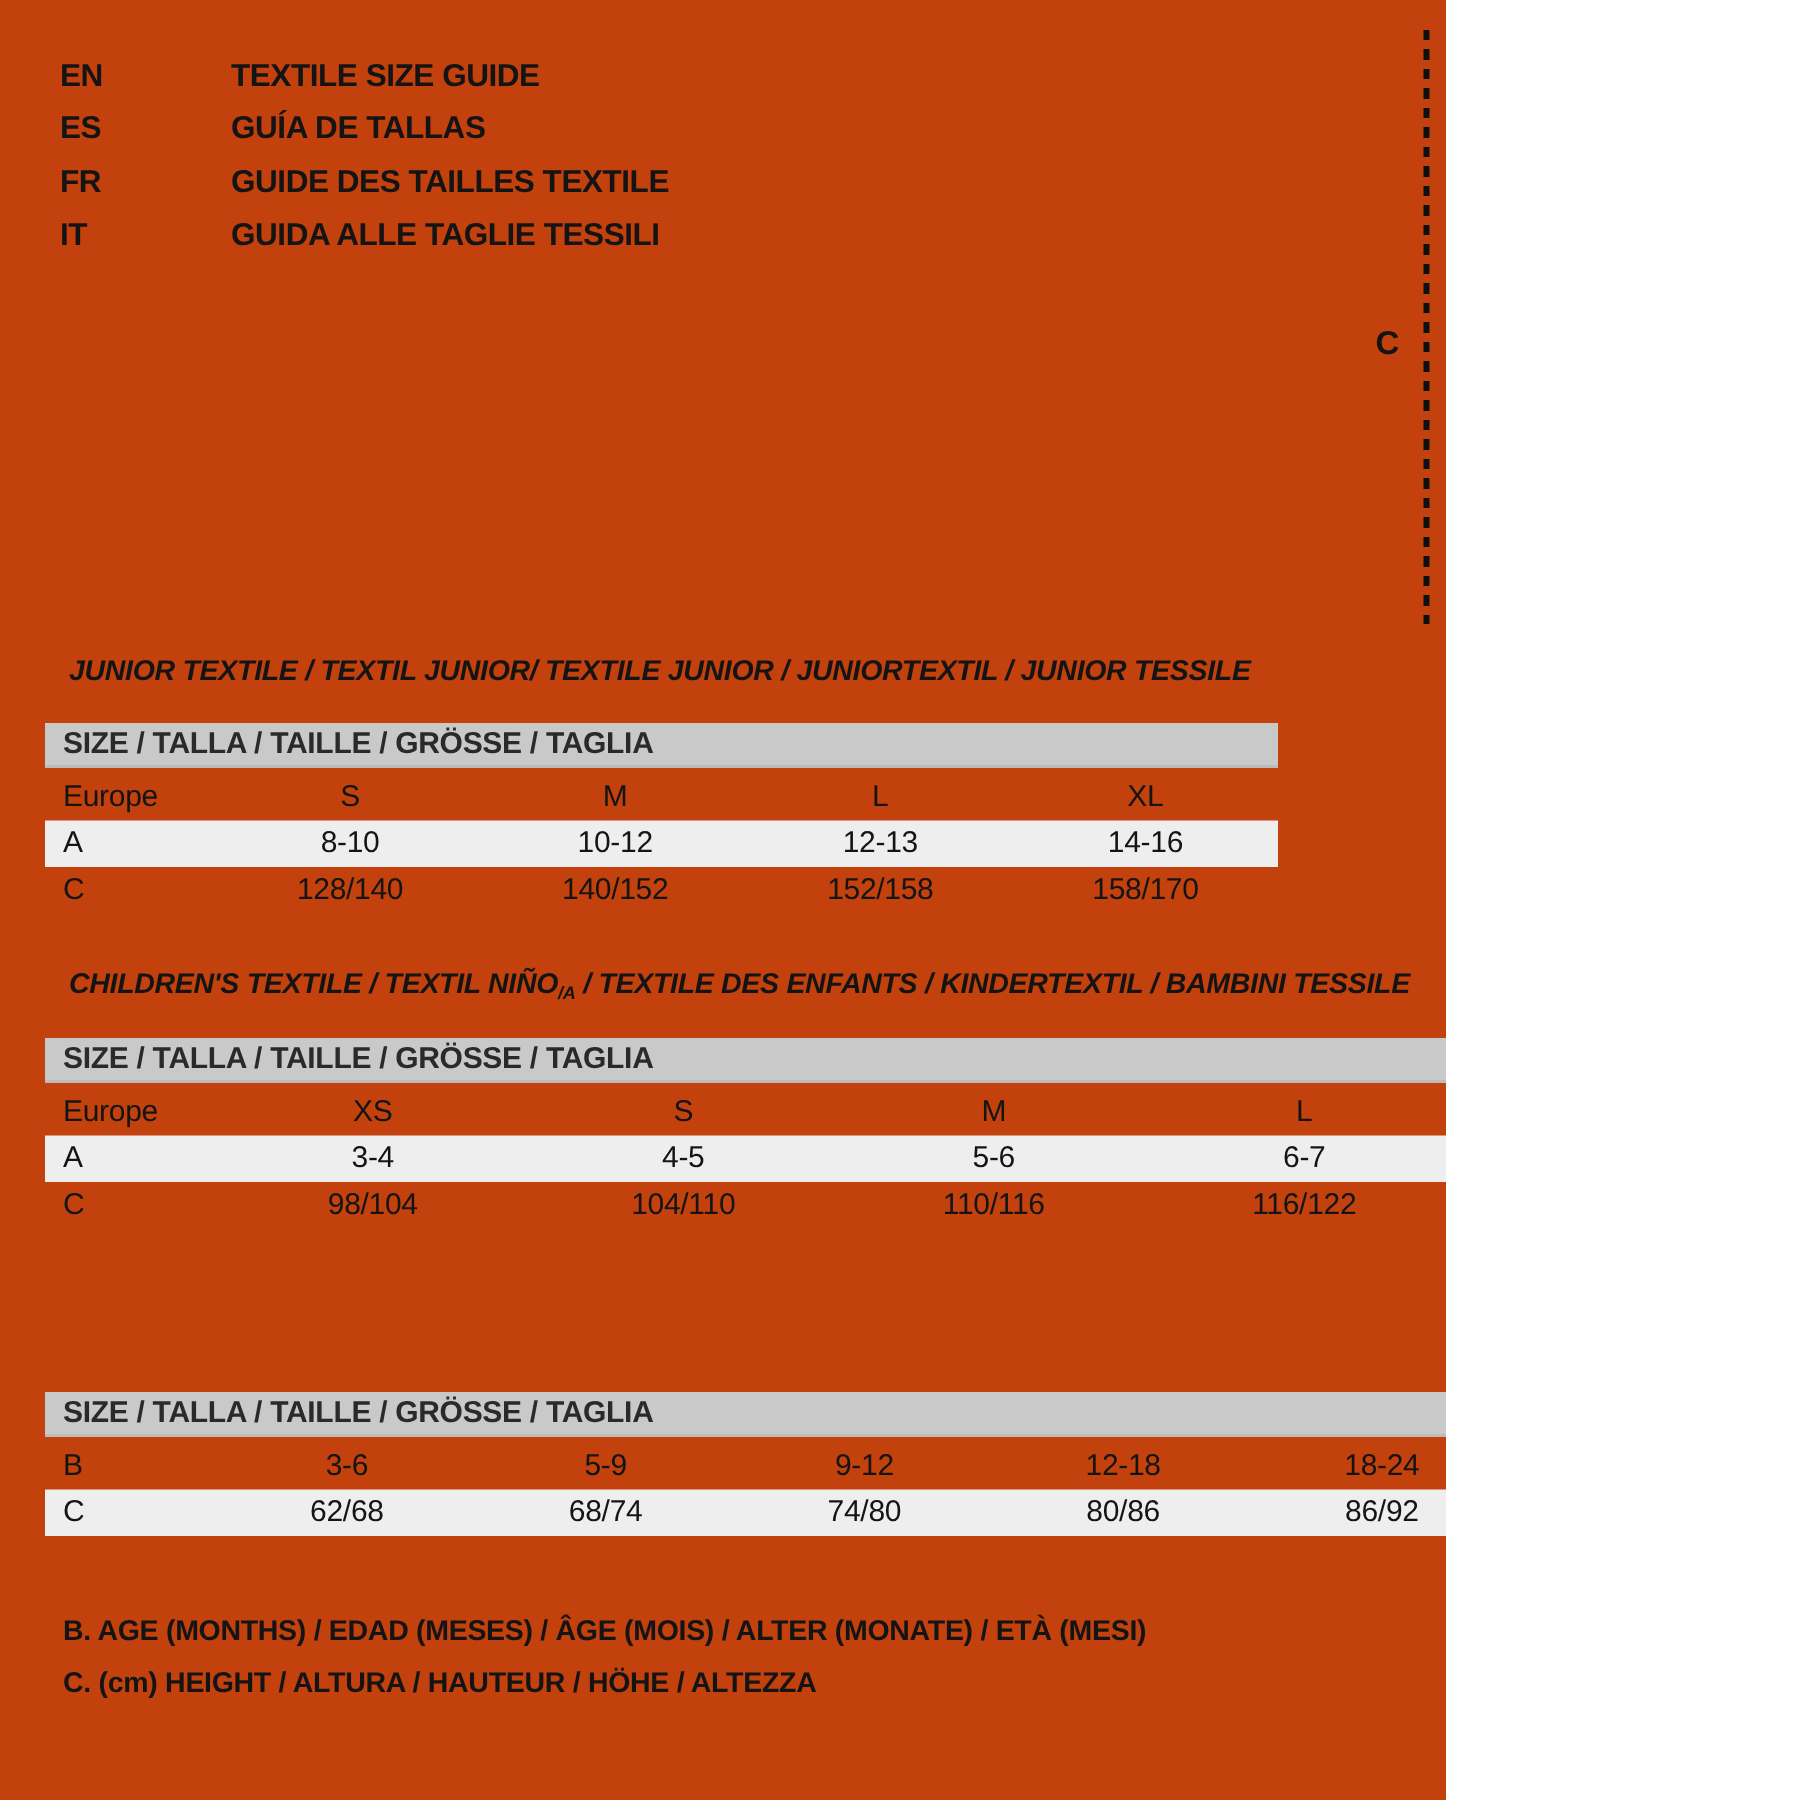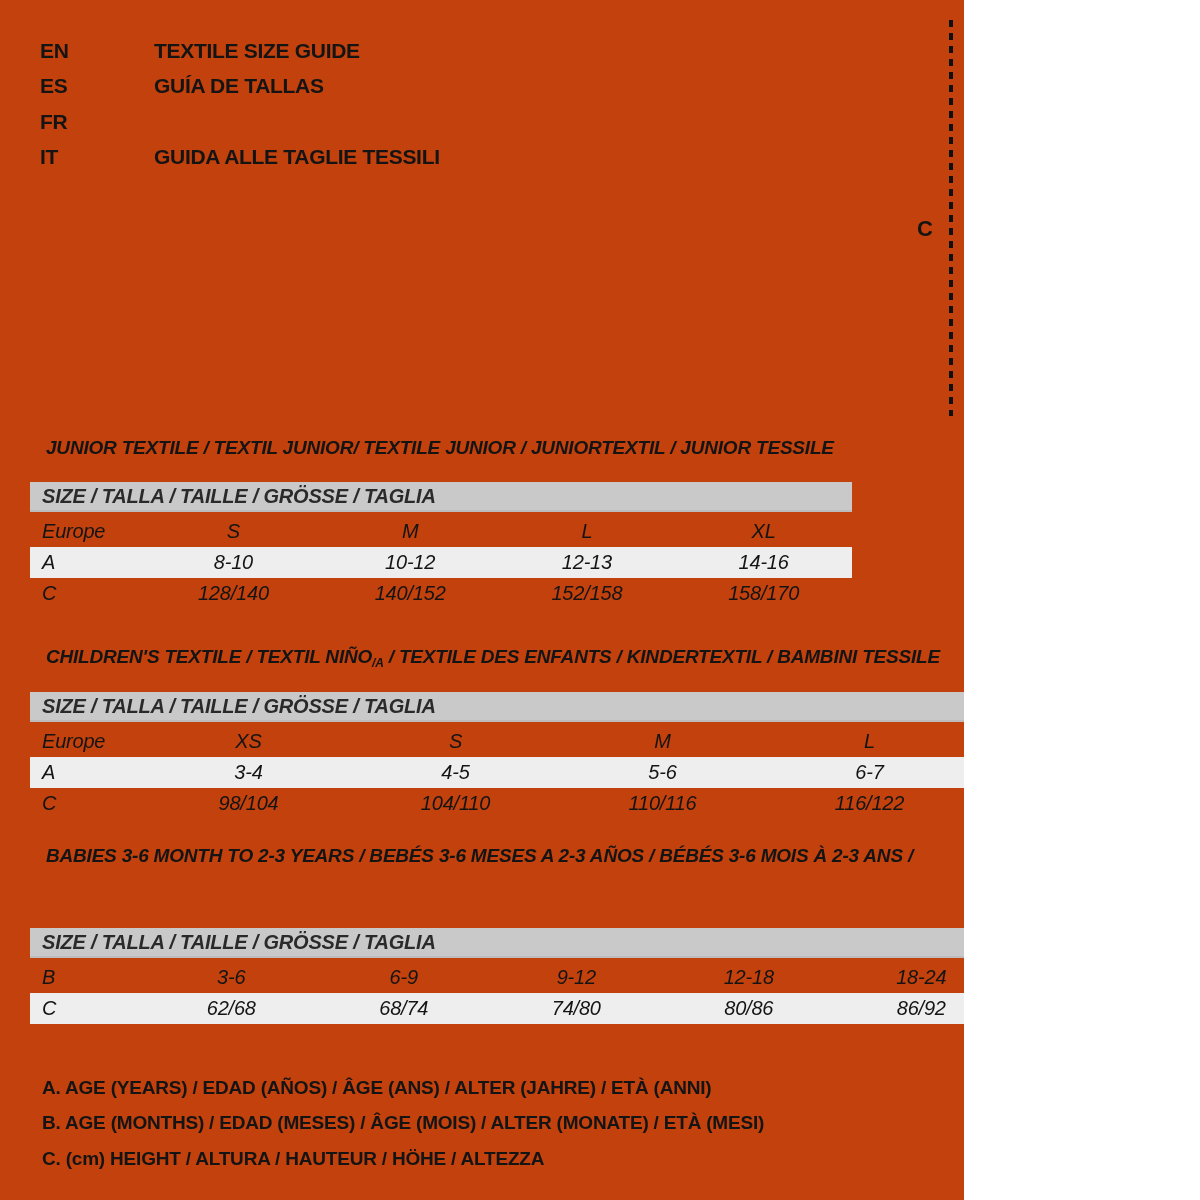--- a/index.html
+++ b/index.html
@@ -23,21 +23,21 @@
     position:absolute; left:54px; top:20px; width:4px; height:396px;
     background:repeating-linear-gradient(to bottom, #101010 0 7px, transparent 7px 13px);
   }
   .silhouette { position:absolute; left:71px; top:16px; }
 
   
   .sec-title { position:absolute; left:46px; font-size:19px; font-weight:700; letter-spacing:-0.2px; white-space:nowrap;font-style:italic; }
   .sec-title sub { font-size:12px; font-weight:700; vertical-align:-4px; }
 
   
-  .stable { position:absolute; left:30px;font-style:italic; }
+  .stable { position:absolute; left:30px; }
   .size-bar {
     height:30px; background:#c9c9c9; border-bottom:2px solid #bcbcbc;
     display:flex; align-items:center; padding-left:12px; box-sizing:border-box;
     font-size:20px; font-weight:700; letter-spacing:-0.2px; color:#2a2a2a;
   }
   .rows { margin-top:4px; }
   .trow { display:grid; align-items:center; height:31px; font-size:20px; letter-spacing:-0.2px; }
   .trow.stripe { background:#eeeeee; }
   .cols4 { grid-template-columns:115px repeat(4,1fr); }
   .cols5 { grid-template-columns:115px repeat(5,1fr); }
@@ -60,20 +60,21 @@
     <div class="lang-row">
       <span class="lang-code">EN</span>
       <span class="lang-label">TEXTILE SIZE GUIDE</span>
     </div>
     <div class="lang-row">
       <span class="lang-code">ES</span>
       <span class="lang-label">GUÍA DE TALLAS</span>
     </div>
     <div class="lang-row">
       <span class="lang-code">FR</span>
+      <span class="lang-label">GUIDE DES TAILLES TEXTILE</span>
     </div>
     <div class="lang-row">
       <span class="lang-code">IT</span>
       <span class="lang-label">GUIDA ALLE TAGLIE TESSILI</span>
     </div>
   </div>
 
   <div class="figure">
     <span class="c-label">C</span>
     <div class="dash-line"></div>
@@ -148,44 +149,42 @@
         <span class="lbl">C</span>
         <span class="val">98/104</span>
         <span class="val">104/110</span>
         <span class="val">110/116</span>
         <span class="val">116/122</span>
         <span class="val">122/128</span>
       </div>
     </div>
   </div>
 
-  <div class="sec-title" style="top:845px;">BABIES 3-6 MONTH TO 2-3 YEARS / BEBÉS 3-6 MESES A 2-3 AÑOS / BÉBÉS 3-6 MOIS À 2-3 ANS /</div>
   <div class="stable w-full" style="top:928px;">
     <div class="size-bar">SIZE / TALLA / TAILLE / GRÖSSE / TAGLIA</div>
     <div class="rows">
       <div class="trow cols6">
         <span class="lbl">B</span>
         <span class="val">3-6</span>
-        <span class="val">6-9</span>
+        <span class="val">5-9</span>
         <span class="val">9-12</span>
         <span class="val">12-18</span>
         <span class="val">18-24</span>
         <span class="val">24-36</span>
       </div>
       <div class="trow cols6 stripe">
         <span class="lbl">C</span>
         <span class="val">62/68</span>
         <span class="val">68/74</span>
         <span class="val">74/80</span>
         <span class="val">80/86</span>
         <span class="val">86/92</span>
         <span class="val">92/98</span>
       </div>
     </div>
   </div>
 
   <div class="legend">
-    <div class="legend-line">A. AGE (YEARS) / EDAD (AÑOS) / ÂGE (ANS) / ALTER (JAHRE) / ETÀ (ANNI)</div>
     <div class="legend-line">B. AGE (MONTHS) / EDAD (MESES) / ÂGE (MOIS) / ALTER (MONATE) / ETÀ (MESI)</div>
     <div class="legend-line">C. (cm) HEIGHT / ALTURA / HAUTEUR / HÖHE / ALTEZZA</div>
   </div>
 
 </div>
 
 </body></html>

